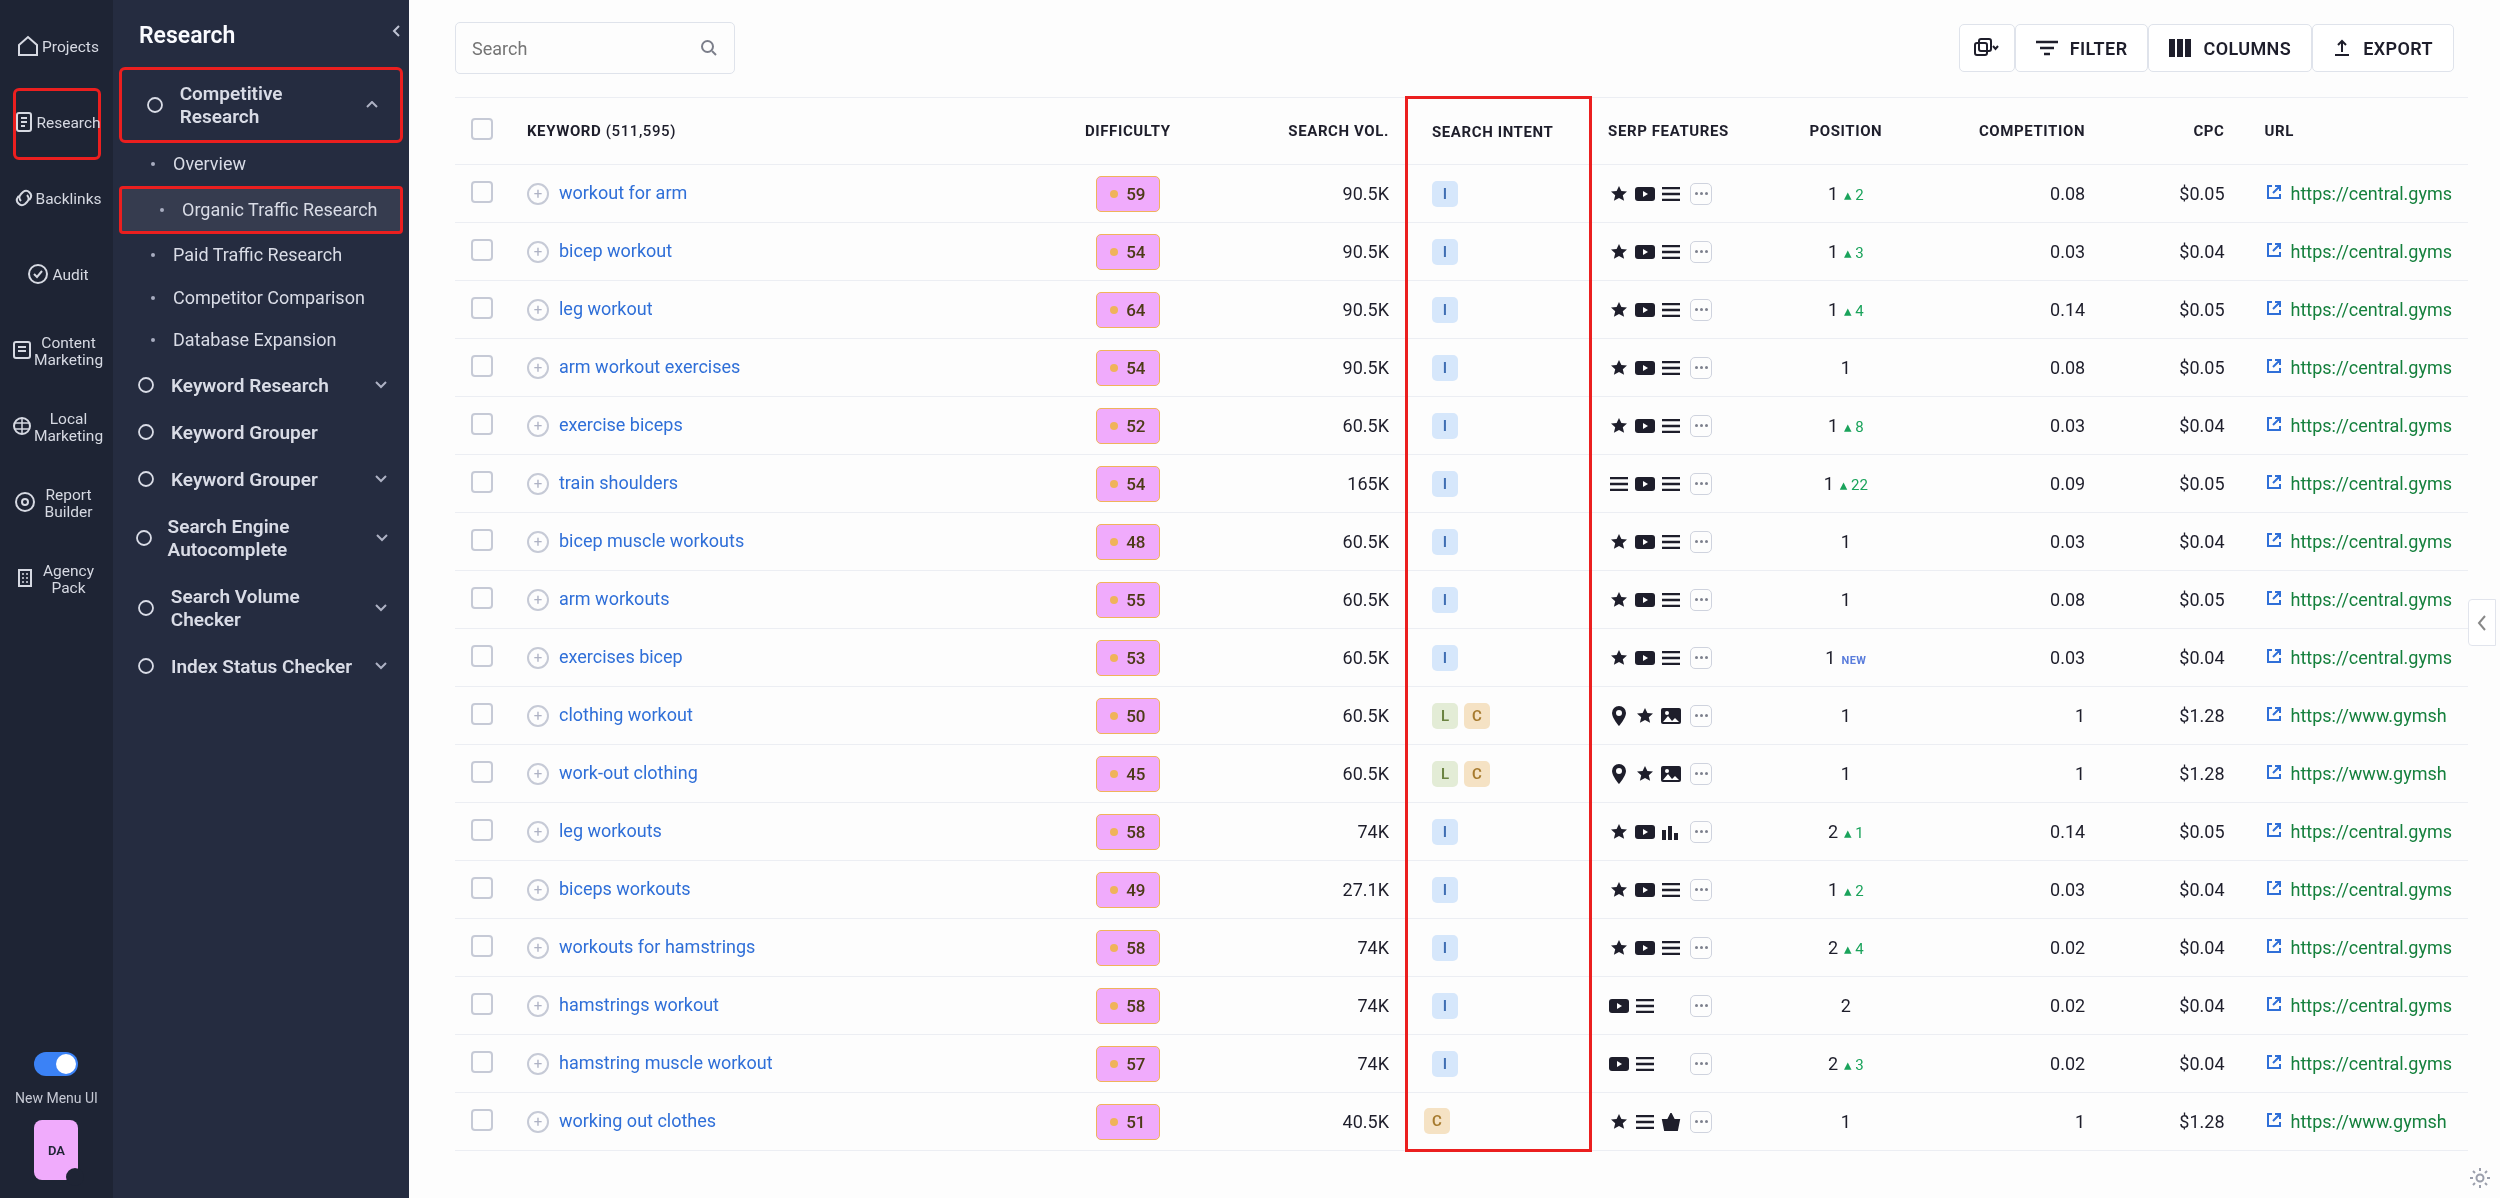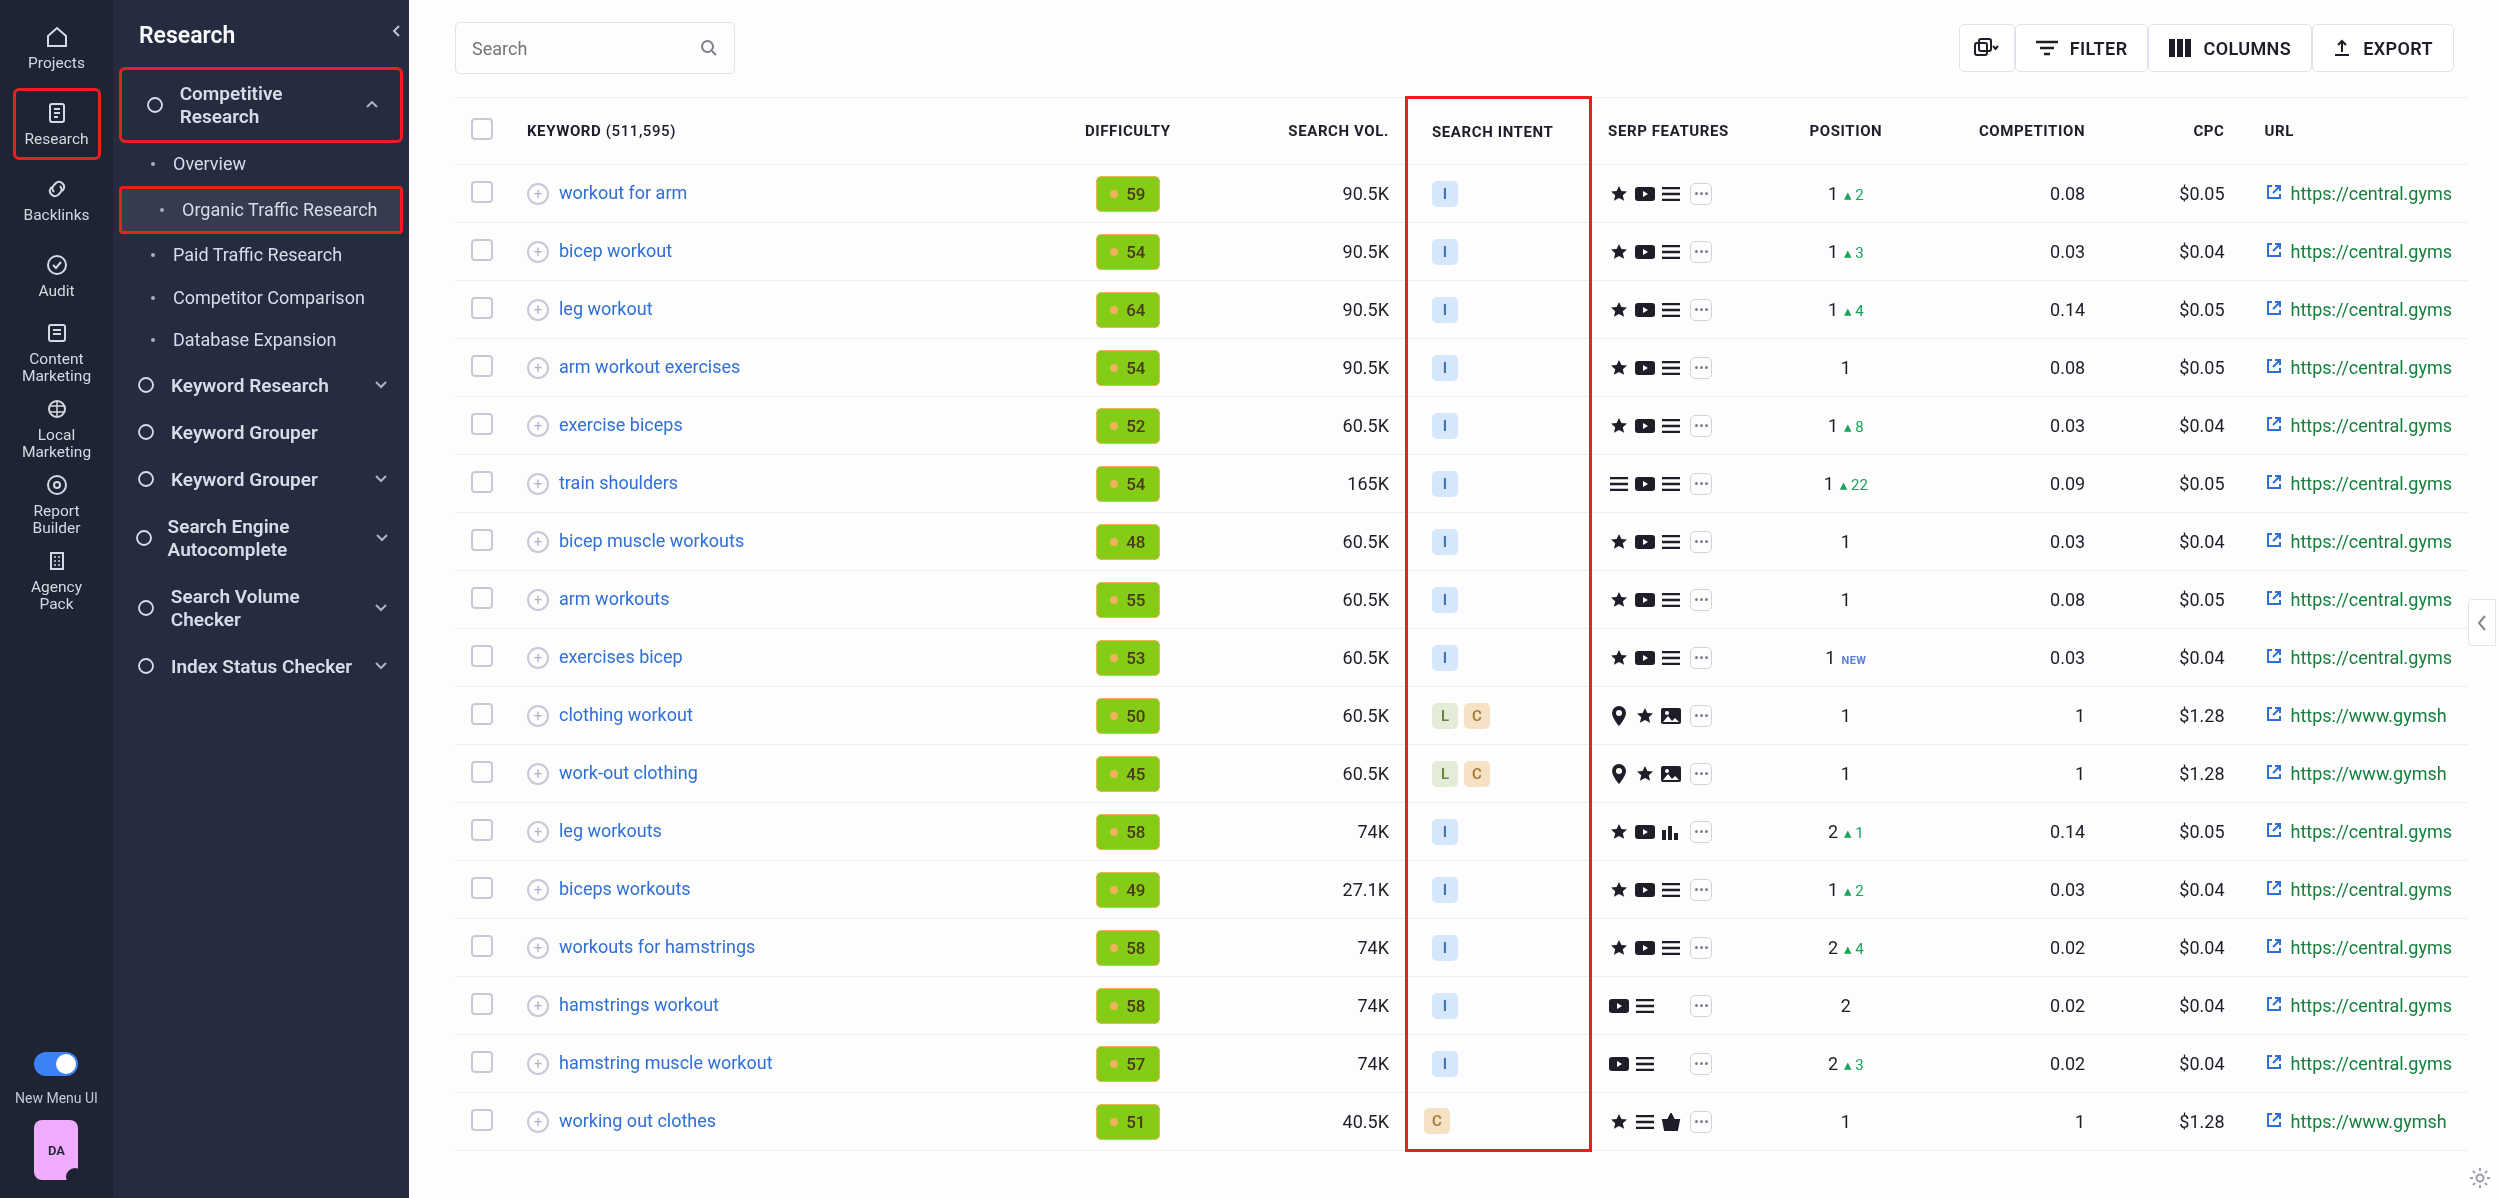--- a/index.html
+++ b/index.html
@@ -1,21 +1,21 @@
 <!DOCTYPE html>
 <html><head>
 <meta charset="utf-8">
 <style>
   * { margin:0; padding:0; box-sizing:border-box; font-family:-apple-system,BlinkMacSystemFont,"Segoe UI",Roboto,Arial,sans-serif; }
   body { background:#fff; color:#1e1e2b; width:2500px; height:1198px; overflow:hidden; }
   .app { display:flex; width:100%; height:100%; }
 
   
   .rail { width:113px; background:#1e2434; color:#d6d9e2; display:flex; flex-direction:column; align-items:center; padding-top:12px; position:relative; }
-  .rail-item { width:88px; height:72px; display:flex; flex-direction:column; align-items:center; justify-content:center; margin-bottom:4px; border-radius:6px; cursor:pointer; }
+  .rail-item { width:88px; height:72px; display:flex; align-items:center; justify-content:center; margin-bottom:4px; border-radius:6px; cursor:pointer; }
   .rail-icon { width:28px; height:28px; display:flex; align-items:center; justify-content:center; margin-bottom:4px; }
   .rail-label { font-size:15.5px; line-height:1.1; text-align:center; }
   .rail-highlight { border:3px solid #eb1f1f; border-radius:6px; }
   .rail-bottom { margin-top:auto; margin-bottom:18px; display:flex; flex-direction:column; align-items:center; gap:14px; }
   .toggle { width:44px; height:24px; background:#3b82f6; border-radius:12px; position:relative; }
   .toggle::after { content:""; position:absolute; right:2px; top:2px; width:20px; height:20px; background:#fff; border-radius:50%; }
   .toggle-label { font-size:14px; color:#c6c9d4; }
   .avatar { width:44px; height:60px; background:#f0abfc; color:#1e2434; border-radius:8px; display:flex; align-items:center; justify-content:center; font-size:13px; font-weight:600; position:relative; }
   .avatar .gear { position:absolute; right:-6px; bottom:-6px; width:18px; height:18px; background:#1e2434; border-radius:50%; }
 
@@ -53,21 +53,21 @@
   thead th.center, tbody td.center { text-align:center; }
   tbody td { border-bottom:1px solid #eceef3; padding:0 16px; height:58px; font-size:18px; white-space:nowrap; }
   tbody td.kw a { color:#2f6fd8; text-decoration:none; }
   tbody td.url a { color:#15803d; text-decoration:none; }
   .col-intent { border-left:3px solid #eb1f1f; border-right:3px solid #eb1f1f; }
   thead th.col-intent { border-top:3px solid #eb1f1f; }
 
   .chk { width:22px; height:22px; border:2px solid #c6cad6; border-radius:4px; display:inline-block; cursor:pointer; }
   .add { width:22px; height:22px; border:2px solid #c6cad6; border-radius:50%; display:inline-flex; align-items:center; justify-content:center; color:#aeb2c4; font-size:15px; margin-right:10px; cursor:pointer; }
 
-  .diff-pill { display:inline-flex; align-items:center; justify-content:center; gap:8px; min-width:64px; height:36px; border:1.5px solid #f0b35b; border-radius:5px; background:#84cc16; color:#4c3a17; font-size:17px; font-weight:500; }
+  .diff-pill { display:inline-flex; align-items:center; justify-content:center; gap:8px; min-width:64px; height:36px; border:1.5px solid #f0b35b; border-radius:5px; background:#f0abfc; color:#4c3a17; font-size:17px; font-weight:500; }
   .diff-dot { width:8px; height:8px; border-radius:50%; background:#f0b35b; }
 
   .intent-chip { width:26px; height:26px; border-radius:5px; display:inline-flex; align-items:center; justify-content:center; font-size:15px; font-weight:600; margin-right:6px; }
   .intent-I { background:#d6e7fb; color:#3f6eb3; }
   .intent-L { background:#e3ecd6; color:#6b8341; }
   .intent-C { background:#f5e2c4; color:#a67a2e; }
 
   .serp { display:flex; gap:4px; align-items:center; }
   .serp-ic { width:22px; height:22px; display:flex; align-items:center; justify-content:center; background:transparent; }
   .serp-more { width:22px; height:22px; border:1.5px solid #cfd3de; border-radius:5px; display:flex; align-items:center; justify-content:center; margin-left:4px; }

